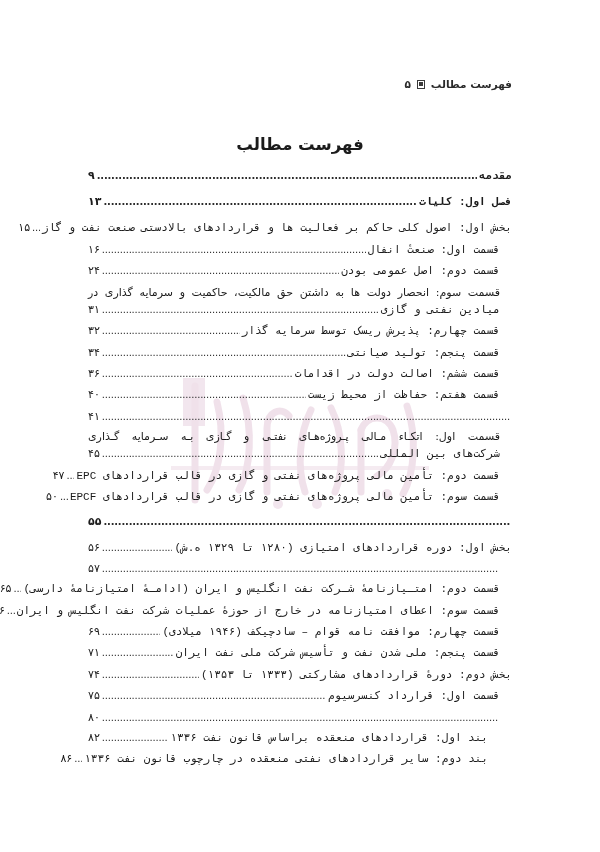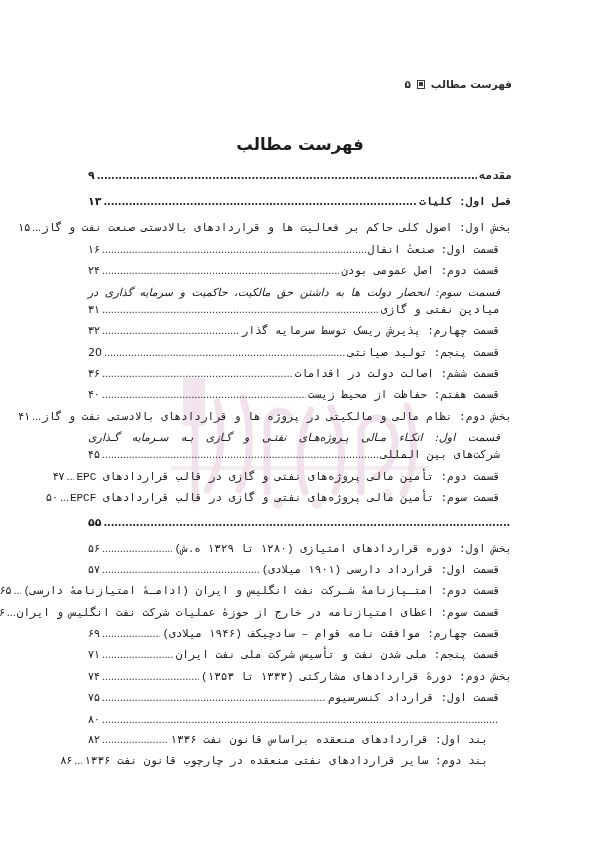--- a/index.html
+++ b/index.html
@@ -141,21 +141,20 @@
 
   
   .wrap-lines {
     display: block;
   }
   .wrap-lines .wline {
     display: block;
     text-align: justify;
     text-align-last: justify;
     white-space: normal;
-    font-style: italic;
   }
 
   
   .lvl-chapter { font-weight: bold; }
   .lvl-chapter .pageno { font-weight: bold; }
 
   
   .ind-0 { padding-right: 0; }
   .ind-1 { padding-right: 0; }
   .ind-2 { padding-right: 12px; }
@@ -252,40 +251,39 @@
         <div class="row">
           <span class="etitle">قسمت چهارم: پذیرش ریسک توسط سرمایه گذار</span>
           <span class="leader">............................................................................................................................................................................................................................</span>
           <span class="pageno">۳۲</span>
         </div>
       </div>
       <div class="toc-entry ind-2">
         <div class="row">
           <span class="etitle">قسمت پنجم: تولید صیانتی</span>
           <span class="leader">............................................................................................................................................................................................................................</span>
-          <span class="pageno">20</span>
+          <span class="pageno">۳۴</span>
         </div>
       </div>
       <div class="toc-entry ind-2">
         <div class="row">
           <span class="etitle">قسمت ششم: اصالت دولت در اقدامات</span>
           <span class="leader">............................................................................................................................................................................................................................</span>
           <span class="pageno">۳۶</span>
         </div>
       </div>
       <div class="toc-entry ind-2">
         <div class="row">
           <span class="etitle">قسمت هفتم: حفاظت از محیط زیست</span>
           <span class="leader">............................................................................................................................................................................................................................</span>
           <span class="pageno">۴۰</span>
         </div>
       </div>
       <div class="toc-entry ind-1">
         <div class="row">
-          <span class="etitle">بخش دوم: نظام مالی و مالکیتی در پروژه ها و قراردادهای بالادستی نفت و گاز</span>
           <span class="leader">............................................................................................................................................................................................................................</span>
           <span class="pageno">۴۱</span>
         </div>
       </div>
       <div class="toc-entry ind-2">
         <div class="wrap-lines">
           <div class="wline">قسمت اول: اتکـاء مـالی پـروژه‌هـای نفتـی و گـازی بـه سـرمایه گـذاری</div>
         </div>
         <div class="row">
           <span class="etitle">شرکت‌های بین المللی</span>
@@ -315,21 +313,20 @@
       </div>
       <div class="toc-entry ind-1">
         <div class="row">
           <span class="etitle">بخش اول: دوره قراردادهای امتیازی (۱۲۸۰ تا ۱۳۲۹ ه.ش)</span>
           <span class="leader">............................................................................................................................................................................................................................</span>
           <span class="pageno">۵۶</span>
         </div>
       </div>
       <div class="toc-entry ind-2">
         <div class="row">
-          <span class="etitle">قسمت اول: قرارداد دارسی (۱۹۰۱ میلادی)</span>
           <span class="leader">............................................................................................................................................................................................................................</span>
           <span class="pageno">۵۷</span>
         </div>
       </div>
       <div class="toc-entry ind-2">
         <div class="row">
           <span class="etitle">قسمت دوم: امتـیازنامهٔ شـرکت نفت انگلیس و ایران (ادامـهٔ امتیازنامهٔ دارسی)</span>
           <span class="leader">............................................................................................................................................................................................................................</span>
           <span class="pageno">۶۵</span>
         </div>

